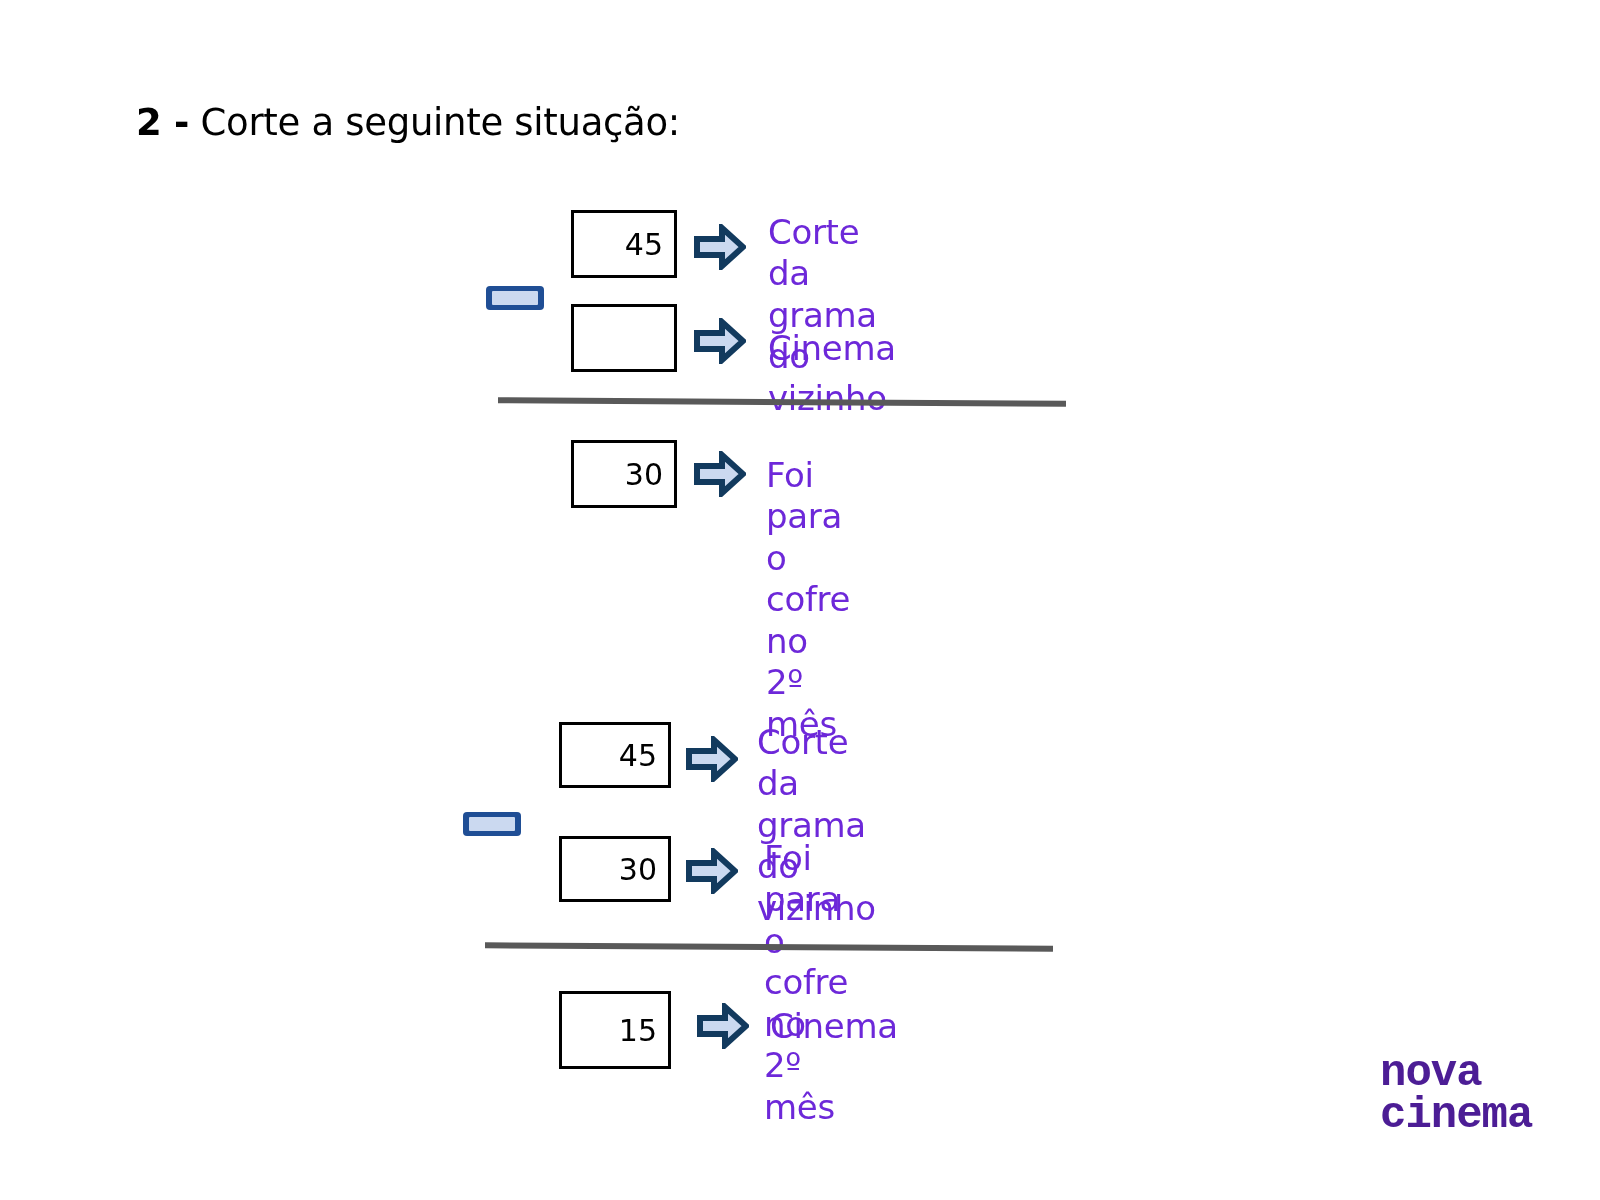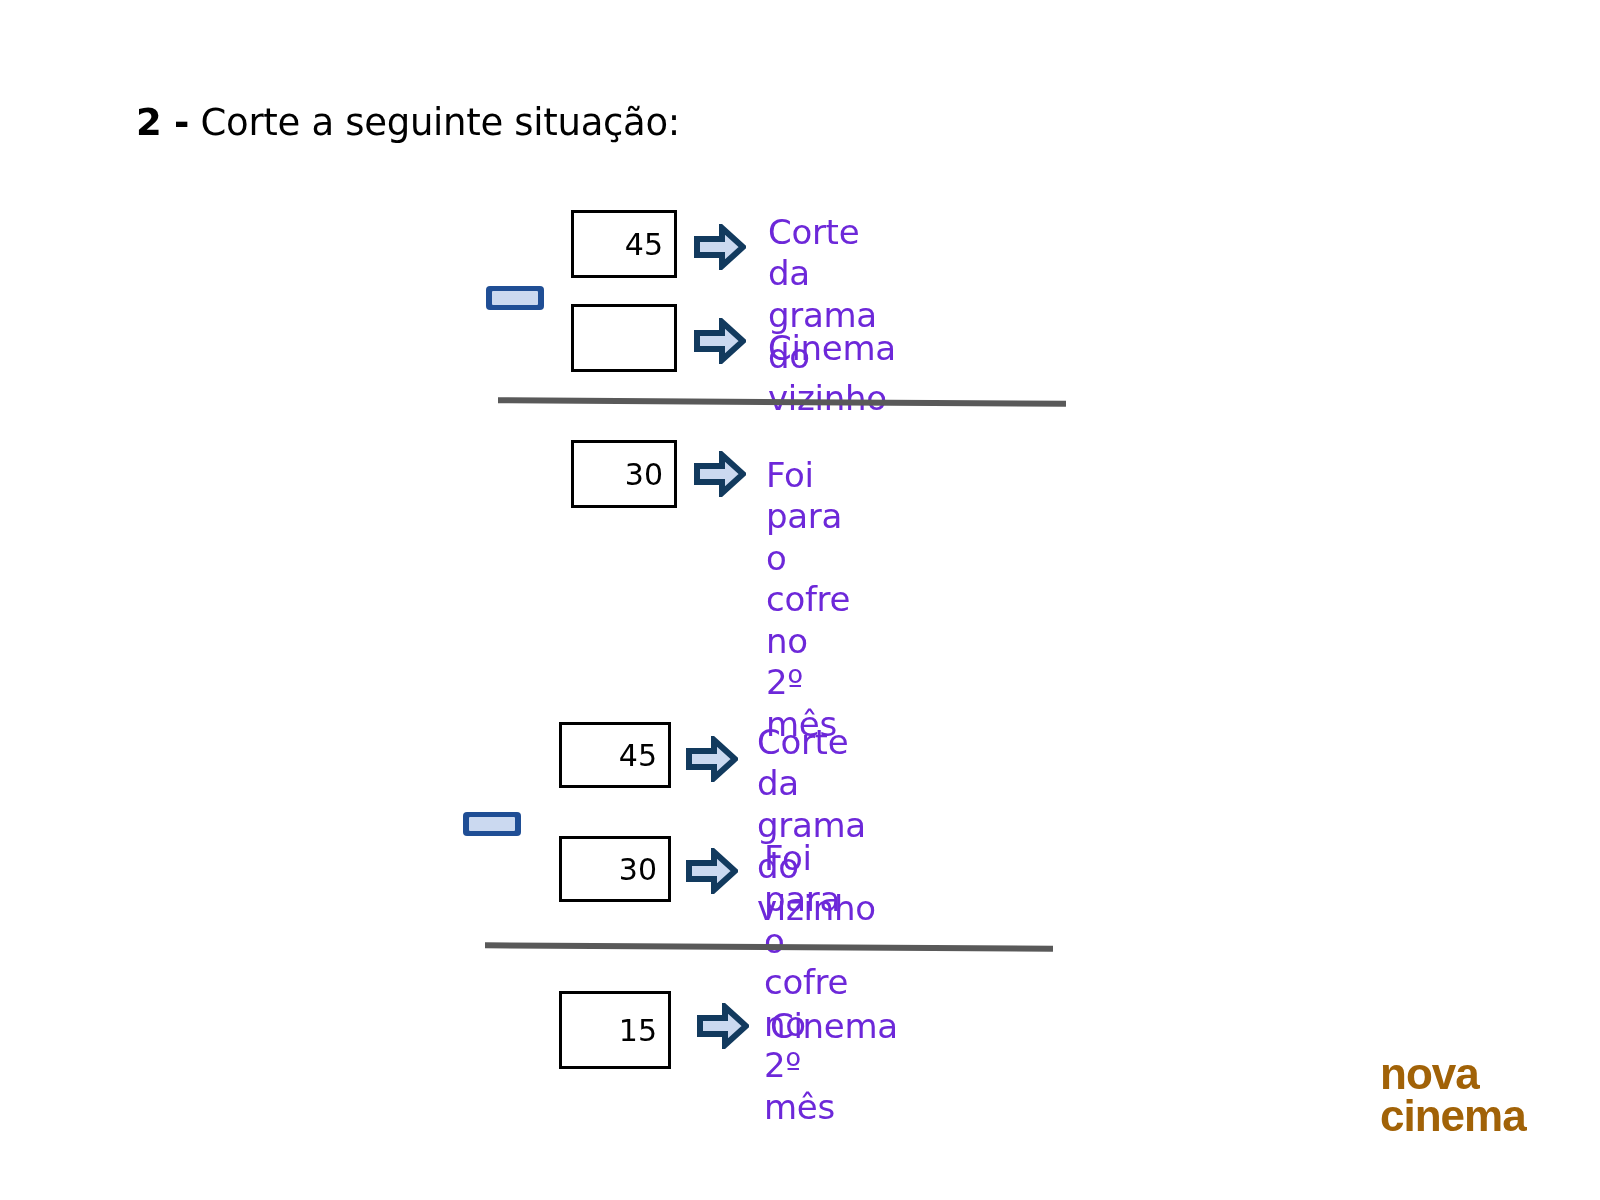--- a/index.html
+++ b/index.html
@@ -110,22 +110,22 @@
     letter-spacing: -0.3px;
     color: #6d28d9;
     white-space: pre-line;
   }
 
   
   .logo {
     position: absolute;
     left: 1380px;
     top: 1053px;
-    color: #a16207;
-    font-family: Liberation Sans, sans-serif;
+    color: #4c1d95;
+    font-family: Liberation Mono, monospace;
     font-weight: 700;
     font-size: 44px;
     line-height: 0.95;
     letter-spacing: -1px;
   }
   .logo div { display: block; }
 </style>
 </head>
 <body>
 

